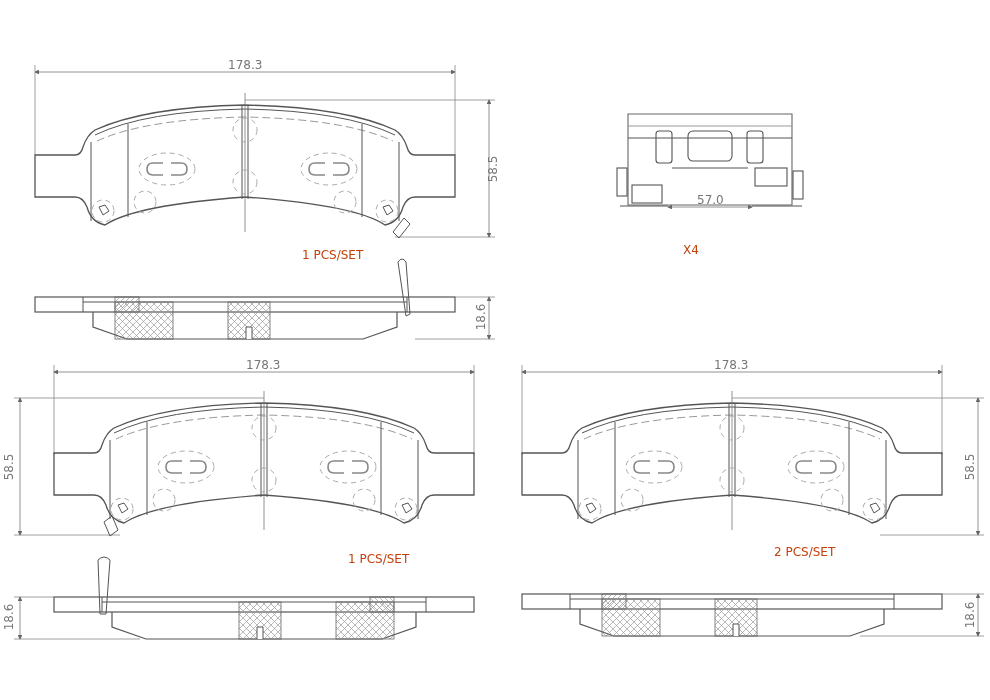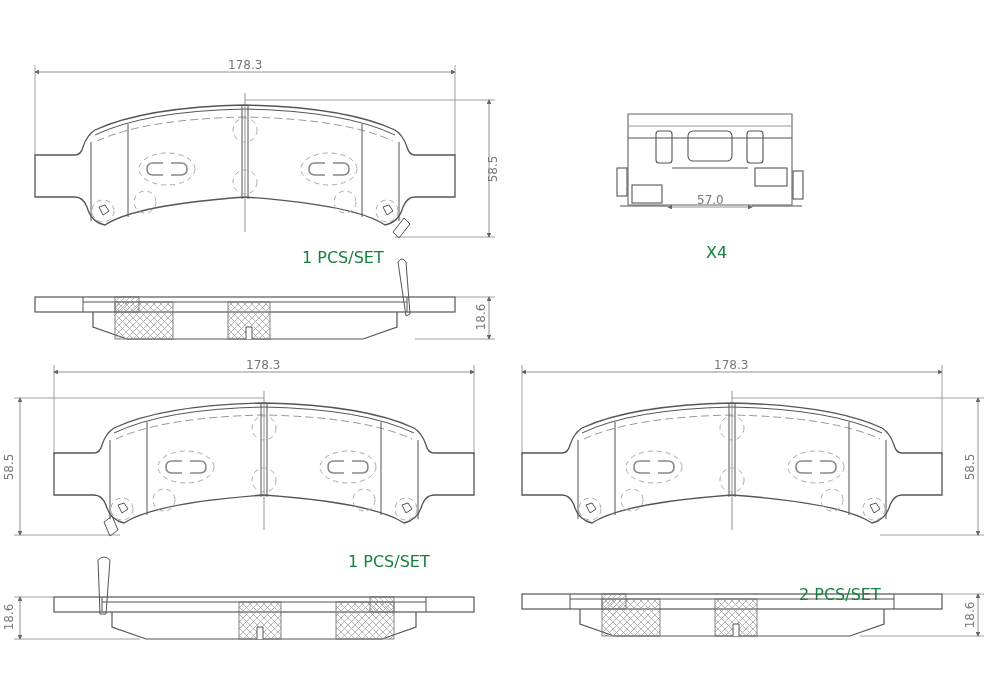--- a/index.html
+++ b/index.html
@@ -1,18 +1,18 @@
 <!DOCTYPE html>
 <html><head>
 <meta charset="utf-8">
 <style>
   html, body { margin:0; padding:0; background:#ffffff; }
   body { width:990px; height:700px; position:relative; overflow:hidden; font-family:"DejaVu Sans", sans-serif; }
   svg { position:absolute; left:0; top:0; }
-  .lbl { position:absolute; font-family:"DejaVu Sans", sans-serif; color:#15803d; font-size:16px; white-space:nowrap; }
+  .lbl { position:absolute; font-family:"DejaVu Sans", sans-serif; color:#c2410c; font-size:12px; white-space:nowrap; }
   .dim { color:#777; font-size:12px; }
   .vert { transform:rotate(-90deg); transform-origin:center; }
 </style>
 </head>
 <body>
 
 <svg width="990" height="700" viewBox="0 0 990 700">
   <defs>
     <pattern id="xhatch" width="7" height="7" patternUnits="userSpaceOnUse">
       <path d="M0,0 L7,7 M7,0 L0,7" stroke="#9a9a9a" stroke-width="0.7"></path>
@@ -146,23 +146,23 @@
     <line x1="978" y1="594" x2="978" y2="636" stroke="#777" stroke-width="0.8" marker-start="url(#arrs)" marker-end="url(#arr)"></line>
   </g>
 </svg>
 
 <div class="lbl dim" style="left:228px;top:58px;">178.3</div>
 <div class="lbl dim vert" style="left:478px;top:162px;width:30px;text-align:center;">58.5</div>
 <div class="lbl" style="left:302px;top:248px;">1 PCS/SET</div>
 <div class="lbl dim vert" style="left:466px;top:310px;width:30px;text-align:center;">18.6</div>
 
 <div class="lbl dim" style="left:697px;top:193px;">57.0</div>
-<div class="lbl" style="left:706px;top:243px;">X4</div>
+<div class="lbl" style="left:683px;top:243px;">X4</div>
 
 <div class="lbl dim" style="left:246px;top:358px;">178.3</div>
 <div class="lbl dim vert" style="left:-6px;top:460px;width:30px;text-align:center;">58.5</div>
 <div class="lbl" style="left:348px;top:552px;">1 PCS/SET</div>
 <div class="lbl dim vert" style="left:-6px;top:610px;width:30px;text-align:center;">18.6</div>
 
 <div class="lbl dim" style="left:714px;top:358px;">178.3</div>
 <div class="lbl dim vert" style="left:955px;top:460px;width:30px;text-align:center;">58.5</div>
-<div class="lbl" style="left:799px;top:545px;margin-top:40px;">2 PCS/SET</div>
+<div class="lbl" style="left:774px;top:545px;">2 PCS/SET</div>
 <div class="lbl dim vert" style="left:955px;top:608px;width:30px;text-align:center;">18.6</div>
 
 </body></html>

